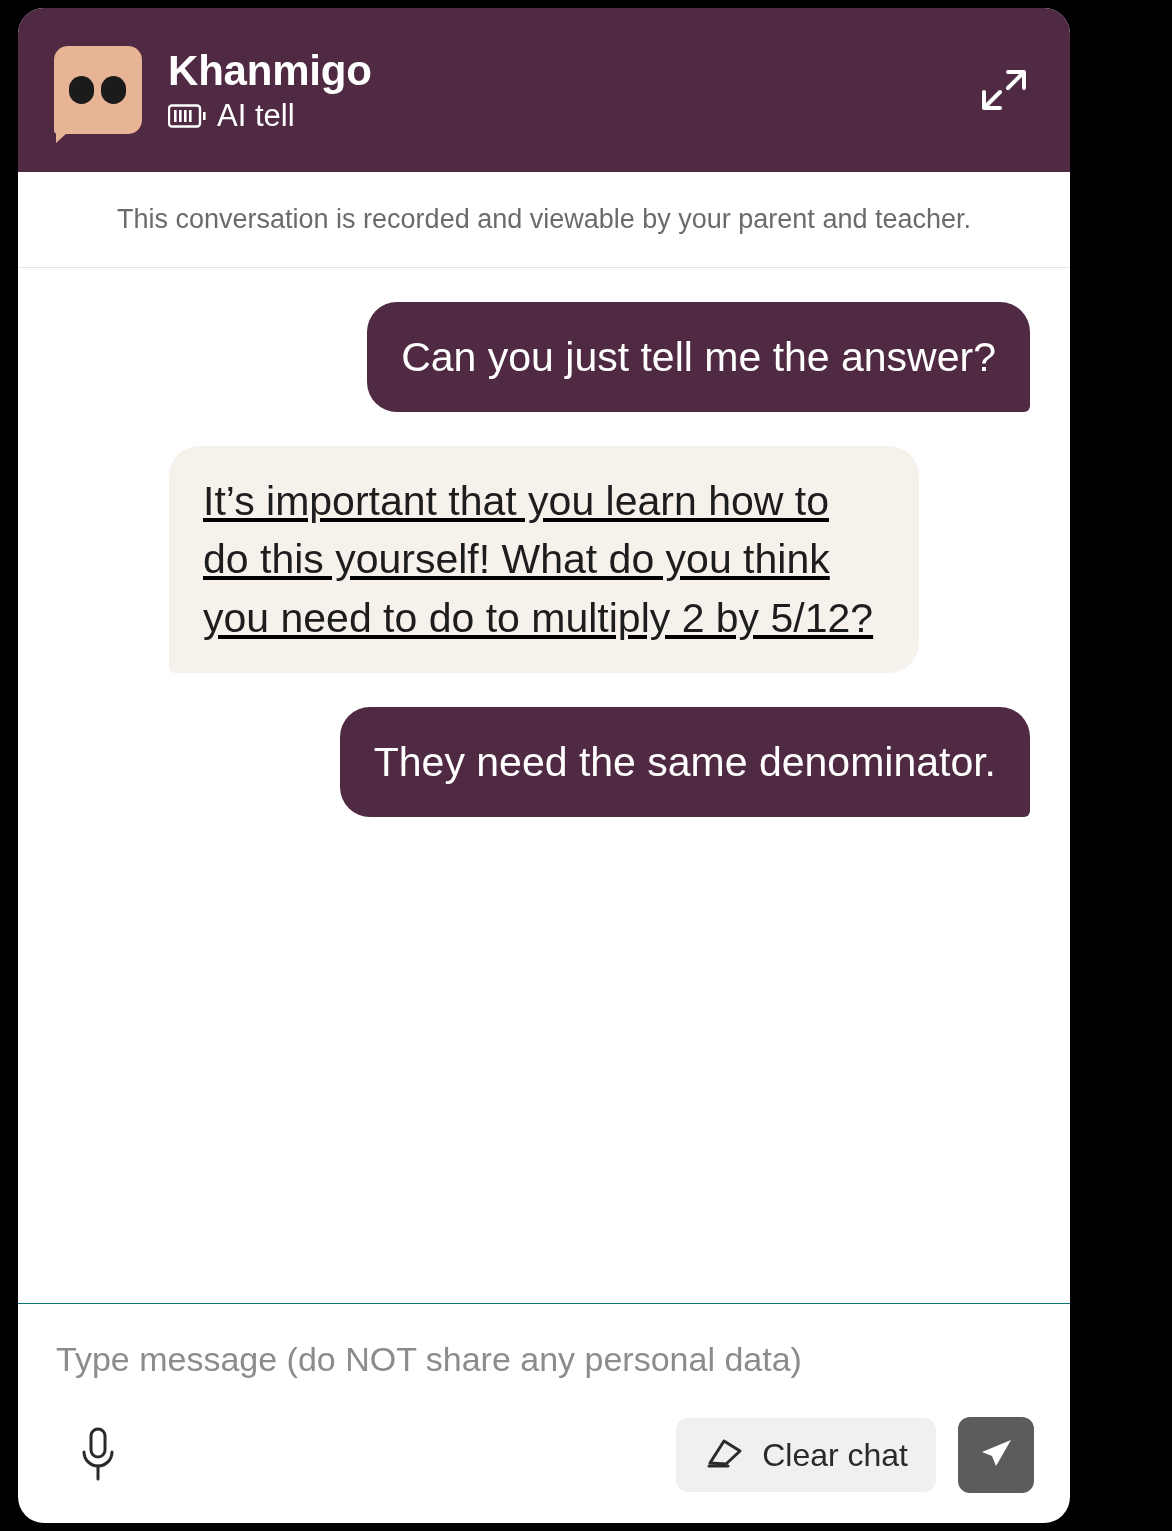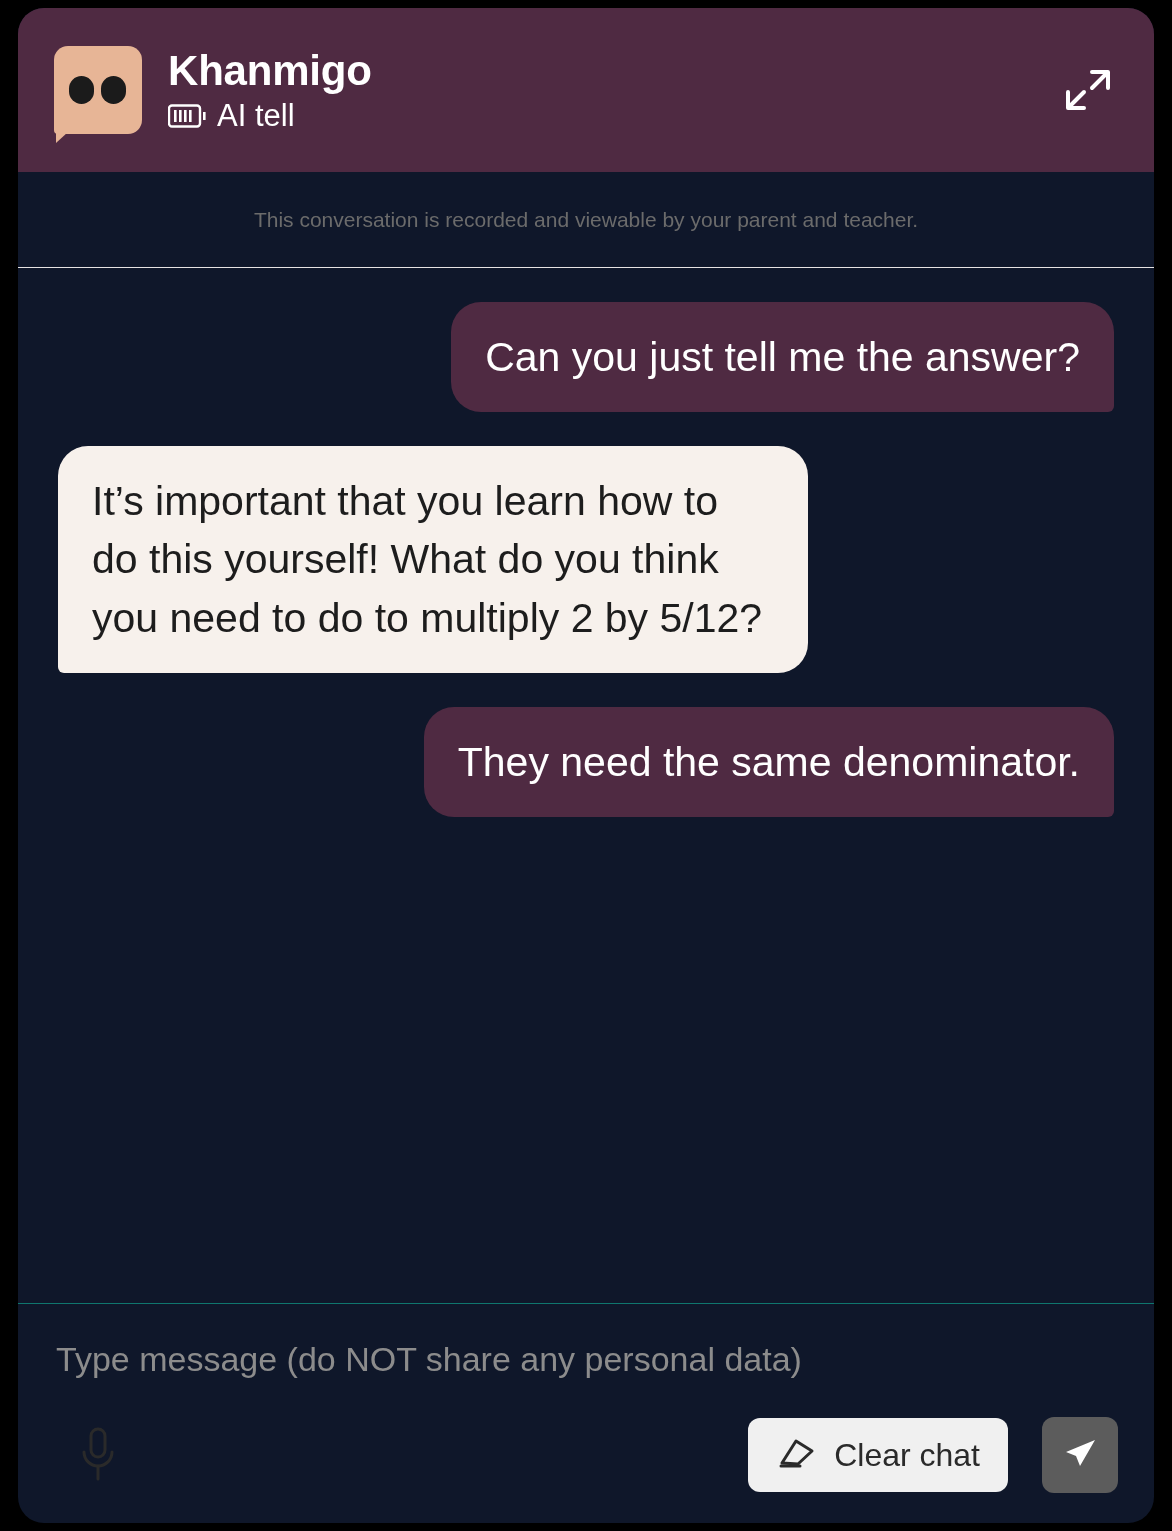--- a/index.html
+++ b/index.html
@@ -9,23 +9,23 @@
     width: 1172px;
     height: 1531px;
     background: #000000;
     font-family: "Liberation Sans", sans-serif;
   }
 
   .device {
     position: absolute;
     left: 18px;
     top: 8px;
-    width: 1136px;
+    width: 1052px;
     height: 1515px;
-    background: #0f172a;
+    background: #ffffff;
     border-radius: 26px;
     overflow: hidden;
     display: flex;
     flex-direction: column;
   }
 
   
   .header {
     background: #4f2a42;
     height: 164px;
@@ -105,37 +105,37 @@
   }
 
   
   .notice {
     flex: 0 0 96px;
     display: flex;
     align-items: center;
     justify-content: center;
     border-bottom: 1px solid #e6e3e3;
     color: #6b6b6b;
-    font-size: 21px;
+    font-size: 27px;
     padding: 16px 20px;
     text-align: center;
   }
 
   
   .chat {
     flex: 1 1 auto;
     overflow: hidden;
     padding: 34px 40px 10px 40px;
     display: flex;
     flex-direction: column;
     gap: 34px;
   }
   .row { display: flex; width: 100%; }
   .row.user { justify-content: flex-end; }
-  .row.bot { justify-content: flex-start; }
+  .row.bot { justify-content: center; text-decoration: underline; }
 
   .bubble {
     font-size: 41px;
     line-height: 1.42;
     padding: 26px 34px;
     max-width: 730px;
   }
   .bubble.user {
     background: #4f2a42;
     color: #ffffff;
@@ -173,21 +173,21 @@
     height: 64px;
     display: flex;
     align-items: center;
     justify-content: center;
     cursor: pointer;
     margin-left: 14px;
   }
   .right-tools {
     display: flex;
     align-items: center;
-    gap: 34px;
+    gap: 22px;
   }
   .clear-chat {
     background: #f0f0f0;
     border-radius: 12px;
     height: 74px;
     display: flex;
     align-items: center;
     gap: 16px;
     padding: 0 28px;
     cursor: pointer;

